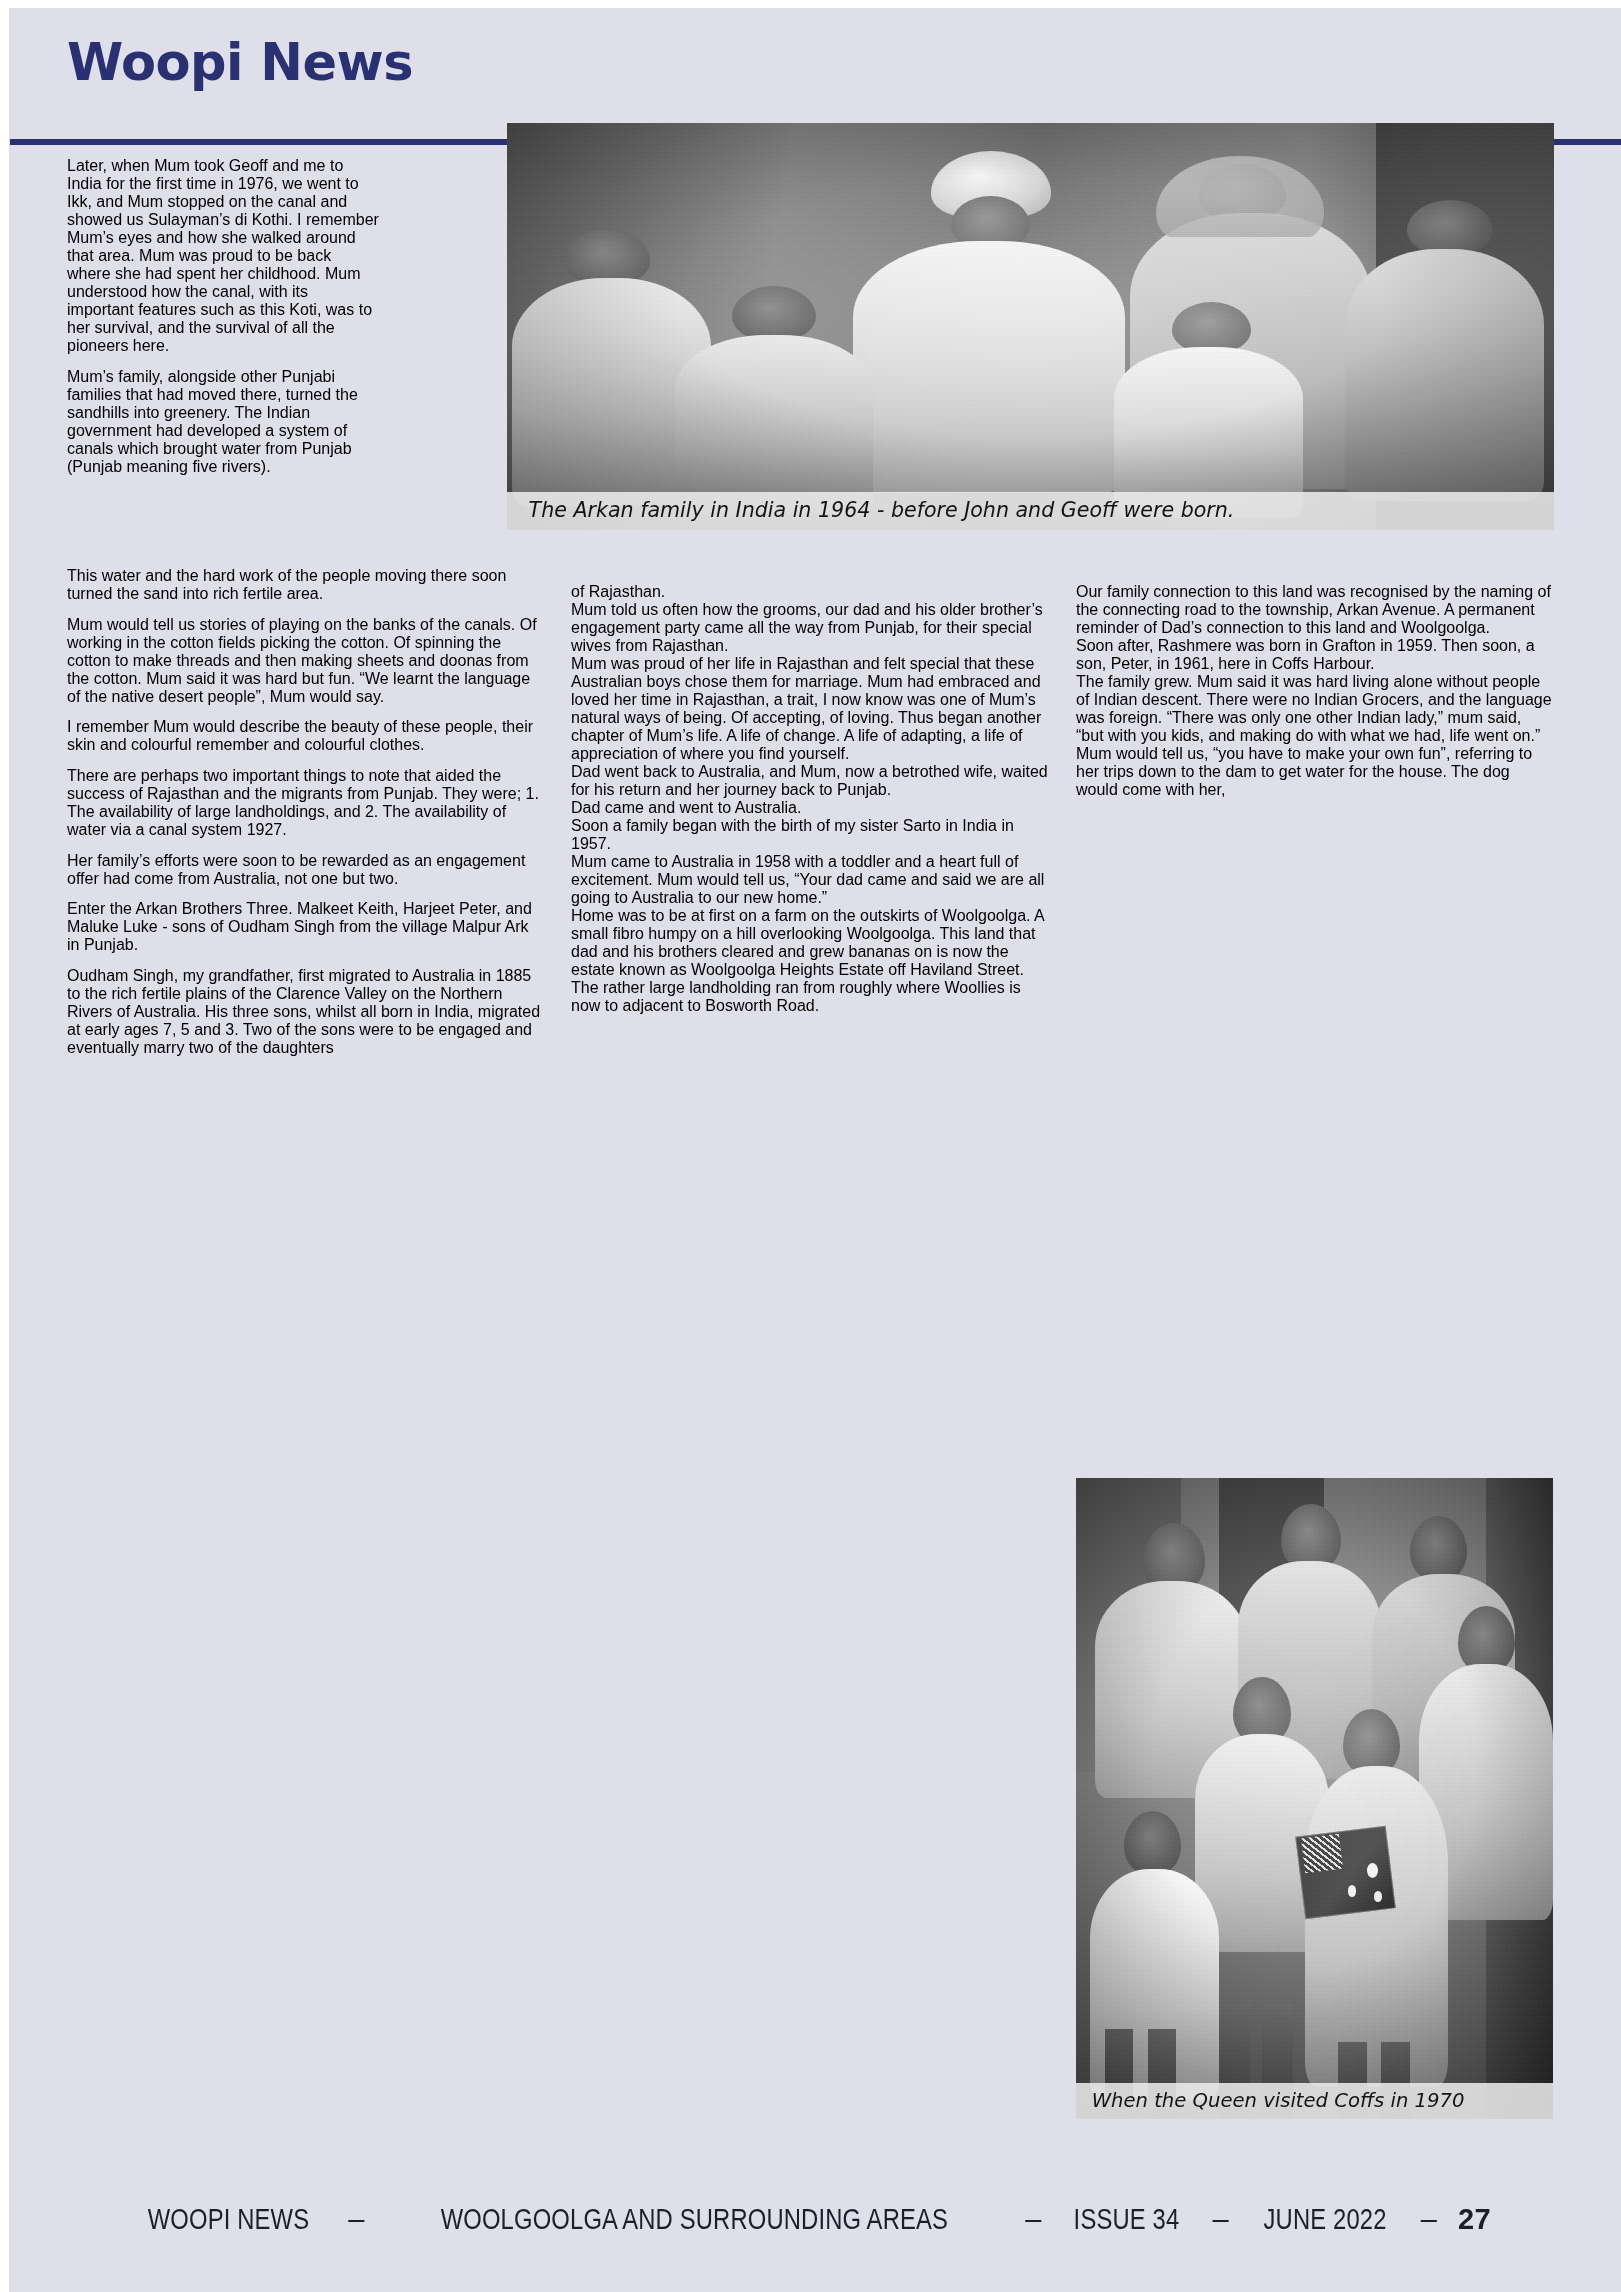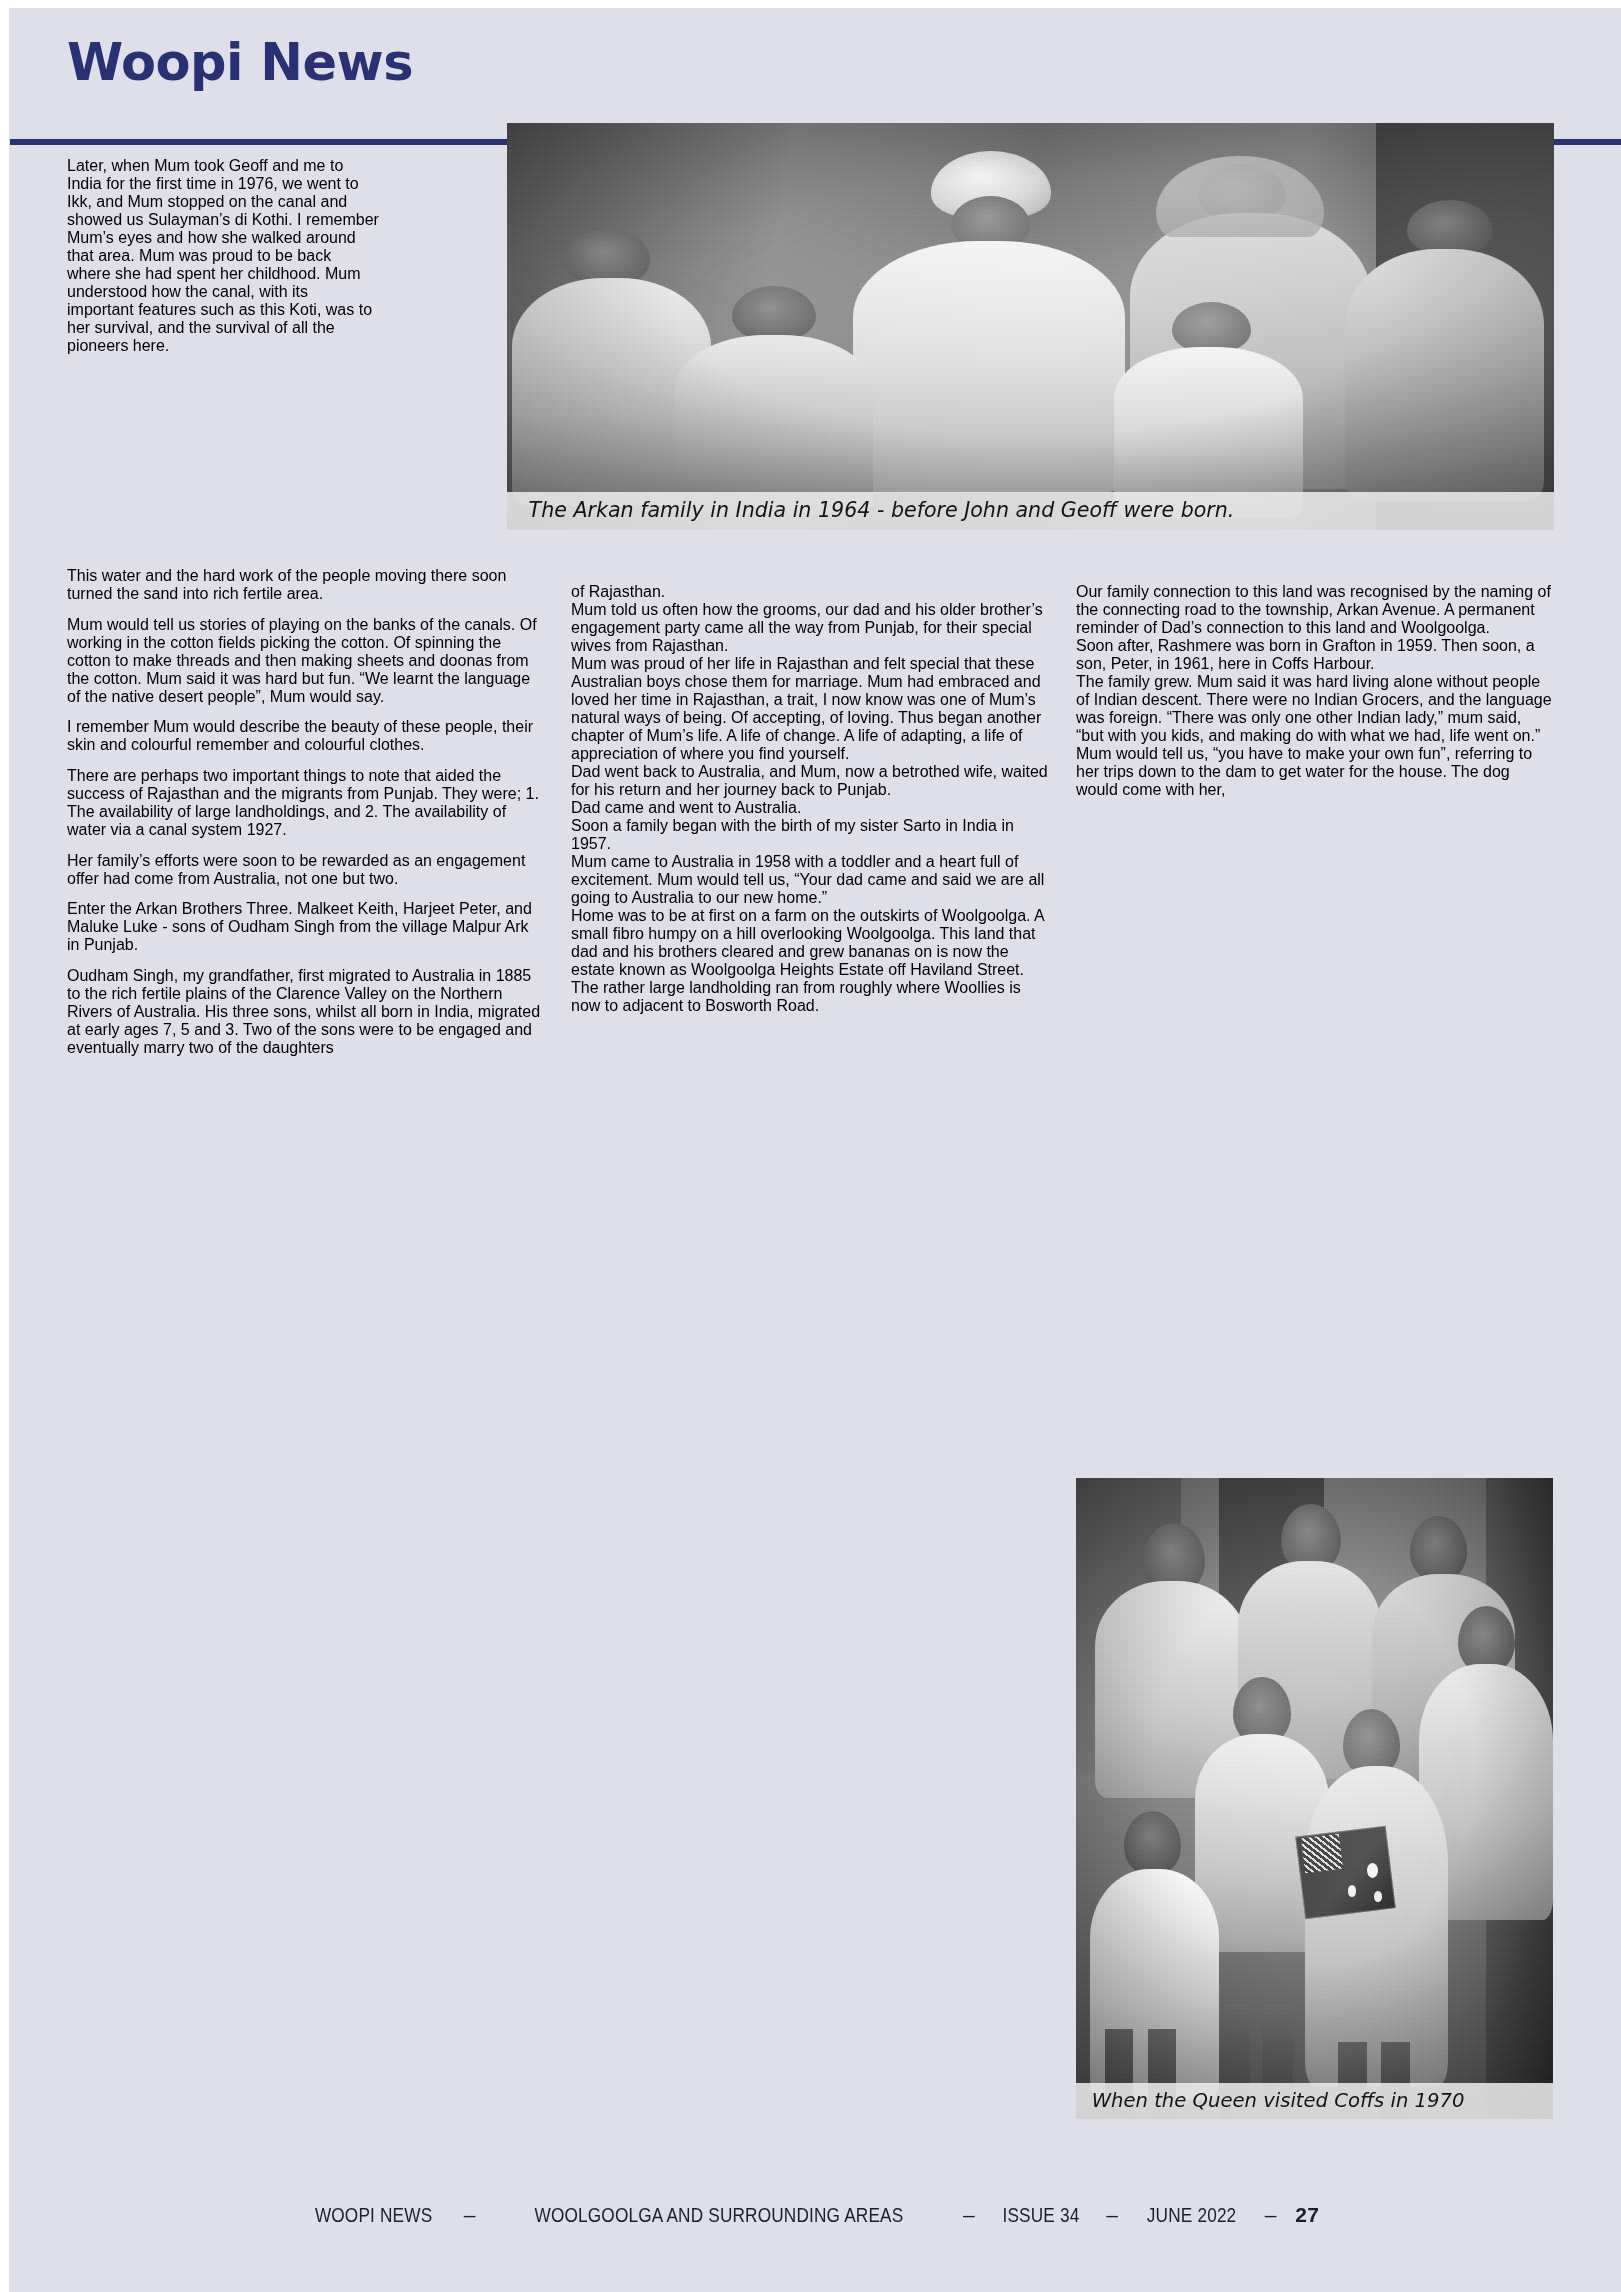--- a/index.html
+++ b/index.html
@@ -147,21 +147,21 @@
   .body-sh { position: absolute; border-radius: 46% 46% 8% 8% / 30% 30% 8% 8%; }
 
   
   .footer {
     position: absolute;
     left: 0;
     top: 2203px;
     width: 1621px;
     text-align: center;
     font-family: "Liberation Sans Narrow", "Liberation Sans", sans-serif;
-    font-size: 21px;
+    font-size: 29px;
     letter-spacing: 0.2px;
     color: #1d1d2c;
     white-space: nowrap;
   }
   .footer span { display: inline-block; }
   .footer .sep { margin: 0 12.7px; color: #1d1d2c; }
   .footer .pg { font-weight: 700; }
   .footer .tight { transform: scaleX(0.82); transform-origin: center; }
 
   .edge-left {
@@ -237,20 +237,21 @@
       <div class="vign"></div>
       <div class="grain"></div>
     </div>
     <div class="photo-caption">The Arkan family in India in 1964 - before John and Geoff were born.</div>
   </div>
 
   <div class="content">
 
     <div class="col1-narrow">
       <p>Later, when Mum took Geoff and me to India for the first time in 1976, we went to Ikk, and Mum stopped on the canal and showed us Sulayman’s di Kothi. I remember Mum’s eyes and how she walked around that area. Mum was proud to be back where she had spent her childhood. Mum understood how the canal, with its important features such as this Koti, was to her survival, and the survival of all the pioneers here.</p>
+      <p>Mum’s family, alongside other Punjabi families that had moved there, turned the sandhills into greenery. The Indian government had developed a system of canals which brought water from Punjab (Punjab meaning five rivers).</p>
     </div>
 
     <div class="col1-wide">
       <p>This water and the hard work of the people moving there soon turned the sand into rich fertile area.</p>
       <p>Mum would tell us stories of playing on the banks of the canals. Of working in the cotton fields picking the cotton. Of spinning the cotton to make threads and then making sheets and doonas from the cotton. Mum said it was hard but fun. “We learnt the language of the native desert people”, Mum would say.</p>
       <p>I remember Mum would describe the beauty of these people, their skin and colourful remember and colourful clothes.</p>
       <p>There are perhaps two important things to note that aided the success of Rajasthan and the migrants from Punjab. They were; 1. The availability of large landholdings, and 2. The availability of water via a canal system 1927.</p>
       <p>Her family’s efforts were soon to be rewarded as an engagement offer had come from Australia, not one but two.</p>
       <p>Enter the Arkan Brothers Three. Malkeet Keith, Harjeet Peter, and Maluke Luke - sons of Oudham Singh from the village Malpur Ark in Punjab.</p>
       <p>Oudham Singh, my grandfather, first migrated to Australia in 1885 to the rich fertile plains of the Clarence Valley on the Northern Rivers of Australia. His three sons, whilst all born in India, migrated at early ages 7, 5 and 3. Two of the sons were to be engaged and eventually marry two of the daughters</p>

